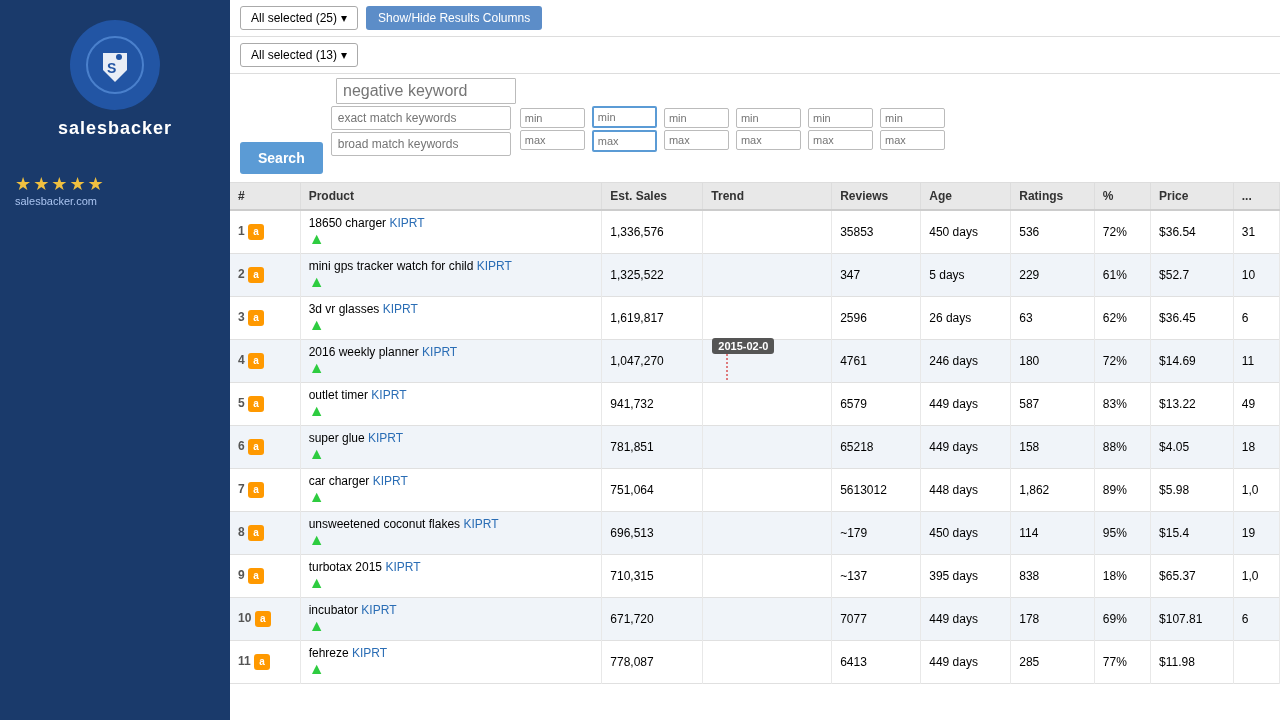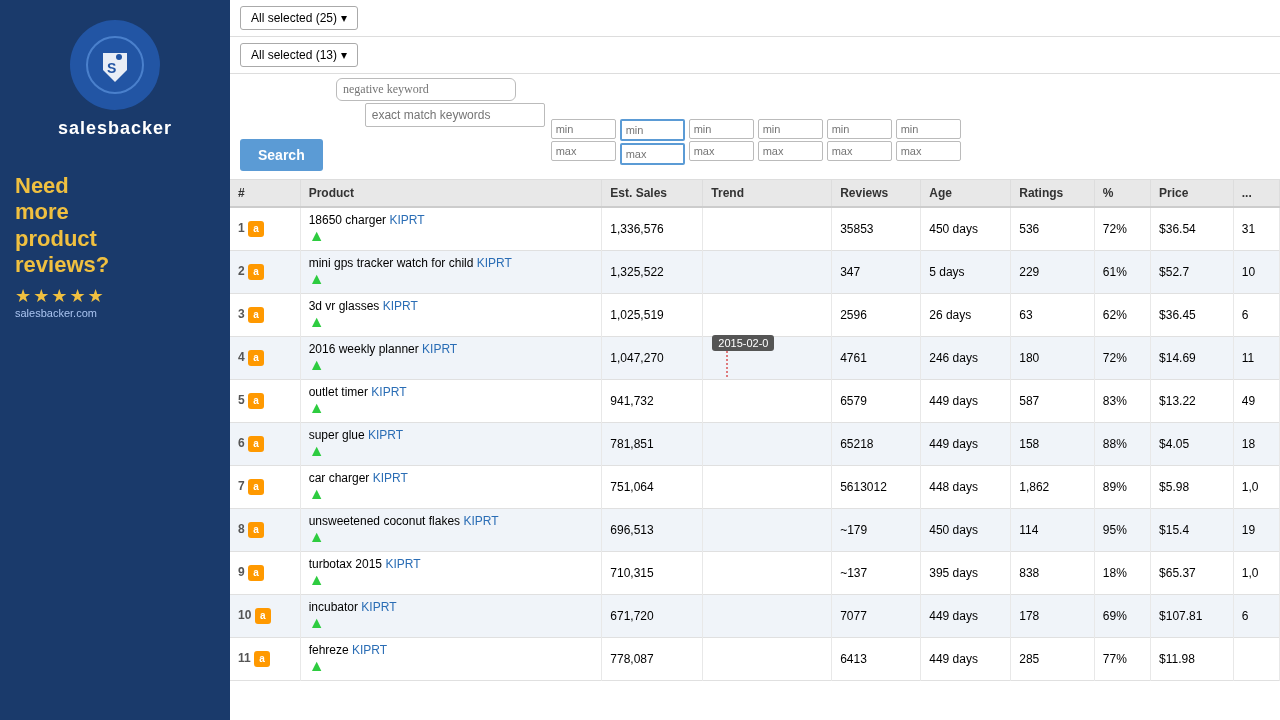--- a/index.html
+++ b/index.html
@@ -138,33 +138,32 @@
       border-radius: 3px;
       padding: 8px 18px;
       font-size: 14px;
       font-weight: bold;
       cursor: pointer;
     }
     .keyword-col {
       display: flex;
       flex-direction: column;
       gap: 2px;
-      margin-left: 34px;
     }
     .keyword-input {
       width: 180px;
       border: 1px solid #bbb;
       border-radius: 2px;
       padding: 4px 6px;
       font-size: 12px;
       background: #fff;
     }
     .min-max-col {
       display: flex;
-      flex-direction: column;
+      flex-direction: row;
       align-items: center;
     }
     .min-max-col .col-label {
       font-size: 11px;
       color: #555;
       text-align: center;
       min-height: 16px;
     }
     .min-max-inputs {
       display: flex;
@@ -272,61 +271,55 @@
     
     .neg-kw-row {
       display: flex;
       align-items: center;
       margin-bottom: 2px;
     }
     .neg-kw-input {
       width: 180px;
       border: 1px solid #bbb;
       padding: 3px 6px;
-      font-size: 12px;
-      border-radius: 6px;
-      font-family: Liberation Serif, serif;
+      font-size: 16px;
+      border-radius: 1px;
     }
   </style>
 </head>
 <body>
 
 <div class="sidebar">
   <div class="sidebar-logo-area">
     <div class="sidebar-logo-icon">
       <svg viewBox="0 0 60 60" fill="none" xmlns="http://www.w3.org/2000/svg">
         <circle cx="30" cy="30" r="28" fill="#2255a4" stroke="#4a80cc" stroke-width="2"></circle>
 
         <path d="M18 18 L18 35 L30 47 L42 35 L42 18 Z" fill="white" opacity="0.9"></path>
         <circle cx="34" cy="22" r="3" fill="#2255a4"></circle>
 
         <text x="22" y="38" font-size="14" font-weight="bold" fill="#2255a4" font-family="Arial">S</text>
       </svg>
     </div>
     <div class="sidebar-brand-name">salesbacker</div>
   </div>
   <div class="sidebar-ad">
-    <div class="sidebar-ad-text">
-      <span>Need</span><br>
-      <span>more</span><br>
-      <span style="color:#f0c040">product</span><br>
-      <span>reviews?</span>
-    </div>
     <div class="sidebar-ad-stars">★★★★★</div>
     <div class="sidebar-ad-url">salesbacker.com</div>
   </div>
 </div>
 
 <div class="main">
 
   <div class="filter-bar">
     <button class="dropdown-btn">
       <span>All selected (25)</span>
       <span>▾</span>
     </button>
+    <button class="show-hide-btn">Show/Hide Results Columns</button>
   </div>
 
   <div class="filter-bar">
     <button class="dropdown-btn">
       <span>All selected (13)</span>
       <span>▾</span>
     </button>
   </div>
 
   <div class="search-area">
@@ -337,20 +330,21 @@
     </div>
 
     <div class="keyword-inputs">
 
       <div class="search-button-col">
         <button class="search-btn">Search</button>
       </div>
 
       <div class="keyword-col">
         <input class="keyword-input" placeholder="exact match keywords" style="">
+        <input class="keyword-input" placeholder="broad match keywords" style="">
       </div>
 
       <div style="display:flex; gap:4px; margin-left:6px;">
 
         <div class="min-max-col">
           <div class="col-label">&nbsp;</div>
           <div class="min-max-inputs">
             <input class="min-max-input" placeholder="min" style="">
             <input class="min-max-input" placeholder="max" style="">
           </div>
@@ -482,21 +476,21 @@
   </tr>
           <tr>
     <td>
       <span class="row-num">3</span>
       <span class="amazon-icon">a</span>
     </td>
     <td>
       3d vr glasses <a class="kiprt-link">KIPRT</a>
       <br><span class="trend-up">▲</span>
     </td>
-    <td>1,025,519</td>
+    <td>1,619,817</td>
     <td style="position:relative; padding:2px 4px;">
       <div class="mini-chart">
         
         <svg width="85" height="38" viewBox="0 0 85 38">
           <defs>
             <linearGradient id="grad2" x1="0" y1="0" x2="0" y2="1">
               <stop offset="0%" stop-color="#8ab4e8" stop-opacity="0.5"></stop>
               <stop offset="100%" stop-color="#8ab4e8" stop-opacity="0.1"></stop>
             </linearGradient>
           </defs>
@@ -515,21 +509,21 @@
           <tr>
     <td>
       <span class="row-num">4</span>
       <span class="amazon-icon">a</span>
     </td>
     <td>
       2016 weekly planner <a class="kiprt-link">KIPRT</a>
       <br><span class="trend-up">▲</span>
     </td>
     <td>1,047,270</td>
-    <td style="position:relative; padding:2px 4px;">
+    <td style="position:relative; padding:2px 4px;font-weight:bold;">
       <div class="mini-chart">
         <div class="tooltip-box">2015-02-0</div>
         <svg width="85" height="38" viewBox="0 0 85 38">
           <defs>
             <linearGradient id="grad3" x1="0" y1="0" x2="0" y2="1">
               <stop offset="0%" stop-color="#8ab4e8" stop-opacity="0.5"></stop>
               <stop offset="100%" stop-color="#8ab4e8" stop-opacity="0.1"></stop>
             </linearGradient>
           </defs>
           <polyline points="M0,30 L10,5 L20,22 L35,28 L50,28 L65,27 L85,27" fill="none" stroke="#5080c0" stroke-width="1.5"></polyline>

